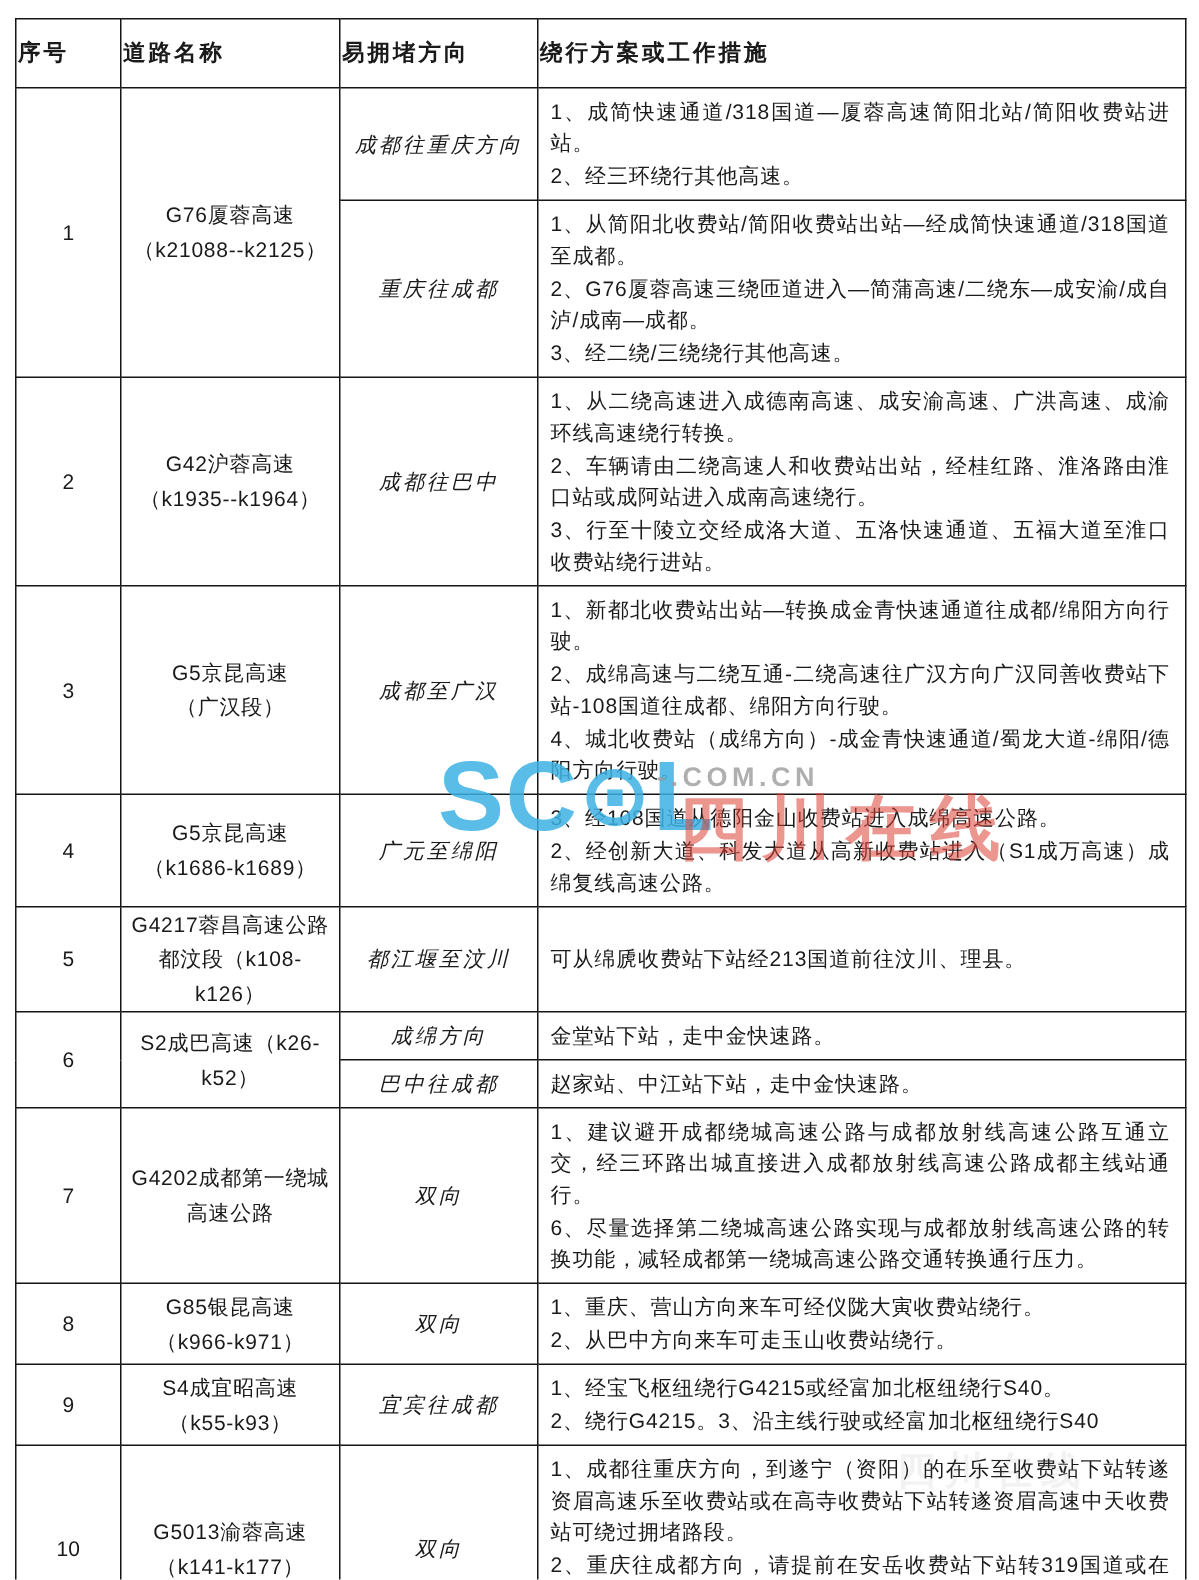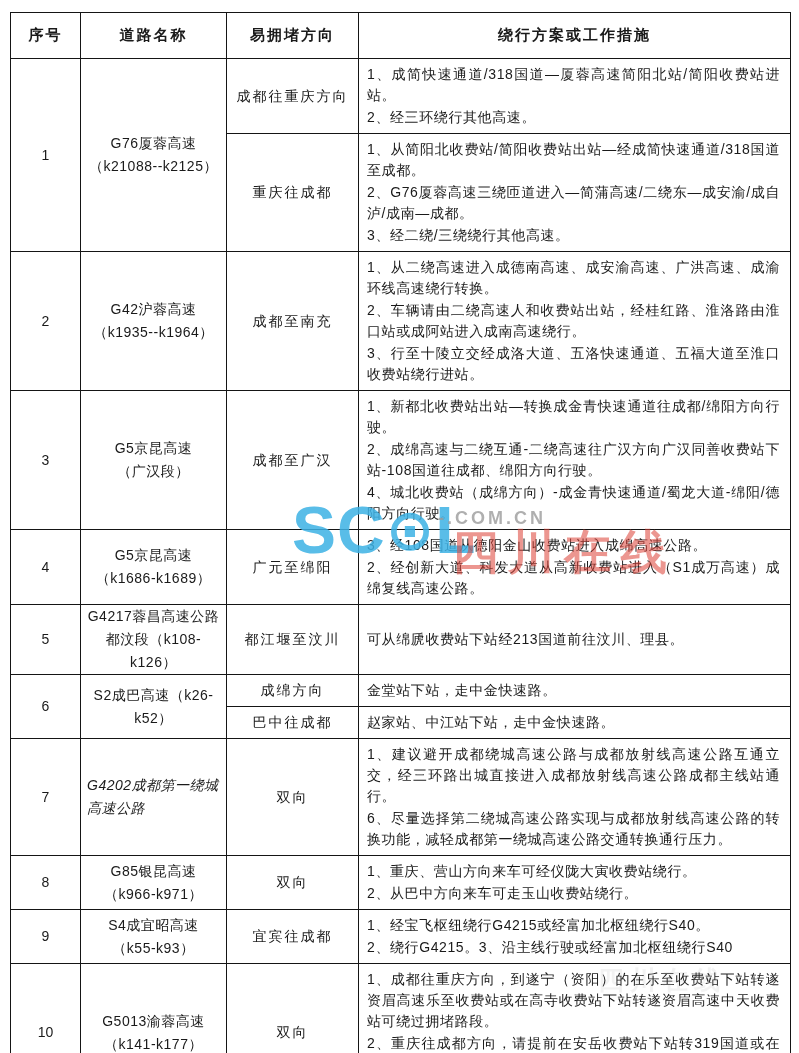--- a/index.html
+++ b/index.html
@@ -18,30 +18,30 @@
     width:780px;
     background:#fff;
   }
   th,td{
     border:1.5px solid #151515;
     vertical-align:middle;
     word-break:break-all;
   }
   th{
     font-size:15px;font-weight:bold;
-    text-align:center;
+    text-align:left;
     height:43px;
     letter-spacing:2px;
   }
   td{font-size:14px;line-height:21px;}
   .c-no{text-align:center;letter-spacing:0;}
   .c-road{text-align:center;padding:0 6px;}
   .c-road .road-line{line-height:23px;letter-spacing:0.5px;}
-  .c-road .road-left{text-align:left;font-style:italic;}
-  .c-dir{text-align:center;letter-spacing:2px;padding:3px 4px;}
+  .c-road .road-left{text-align:center;}
+  .c-dir{text-align:center;letter-spacing:2px;padding:3px 4px;font-style:italic;}
   .c-measures{padding:4px 10px 4px 8px;text-align:justify;letter-spacing:0.6px;margin-top:44px;}
   .c-measures .measure-item{margin:1px 0;}
   
   .wm{position:absolute;pointer-events:none;white-space:nowrap;}
   .wm-logo{
     left:292px;top:492px;
     font-size:66px;font-weight:bold;
     color:#3db2e5;opacity:0.85;
     letter-spacing:1px;
     font-family:"Liberation Sans","DejaVu Sans",sans-serif;
@@ -109,21 +109,21 @@
             <div class="measure-item">2、G76厦蓉高速三绕匝道进入—简蒲高速/二绕东—成安渝/成自泸/成南—成都。</div>
             <div class="measure-item">3、经二绕/三绕绕行其他高速。</div>
           </td>
         </tr>
         <tr>
           <td class="c-no" rowspan="1">2</td>
           <td class="c-road" rowspan="1">
             <div class="road-line">G42沪蓉高速</div>
             <div class="road-line">（k1935--k1964）</div>
           </td>
-          <td class="c-dir">成都至南充</td>
+          <td class="c-dir">成都往巴中</td>
           <td class="c-measures">
             <div class="measure-item">1、从二绕高速进入成德南高速、成安渝高速、广洪高速、成渝环线高速绕行转换。</div>
             <div class="measure-item">2、车辆请由二绕高速人和收费站出站，经桂红路、淮洛路由淮口站或成阿站进入成南高速绕行。</div>
             <div class="measure-item">3、行至十陵立交经成洛大道、五洛快速通道、五福大道至淮口收费站绕行进站。</div>
           </td>
         </tr>
         <tr>
           <td class="c-no" rowspan="1">3</td>
           <td class="c-road" rowspan="1">
             <div class="road-line">G5京昆高速</div>

